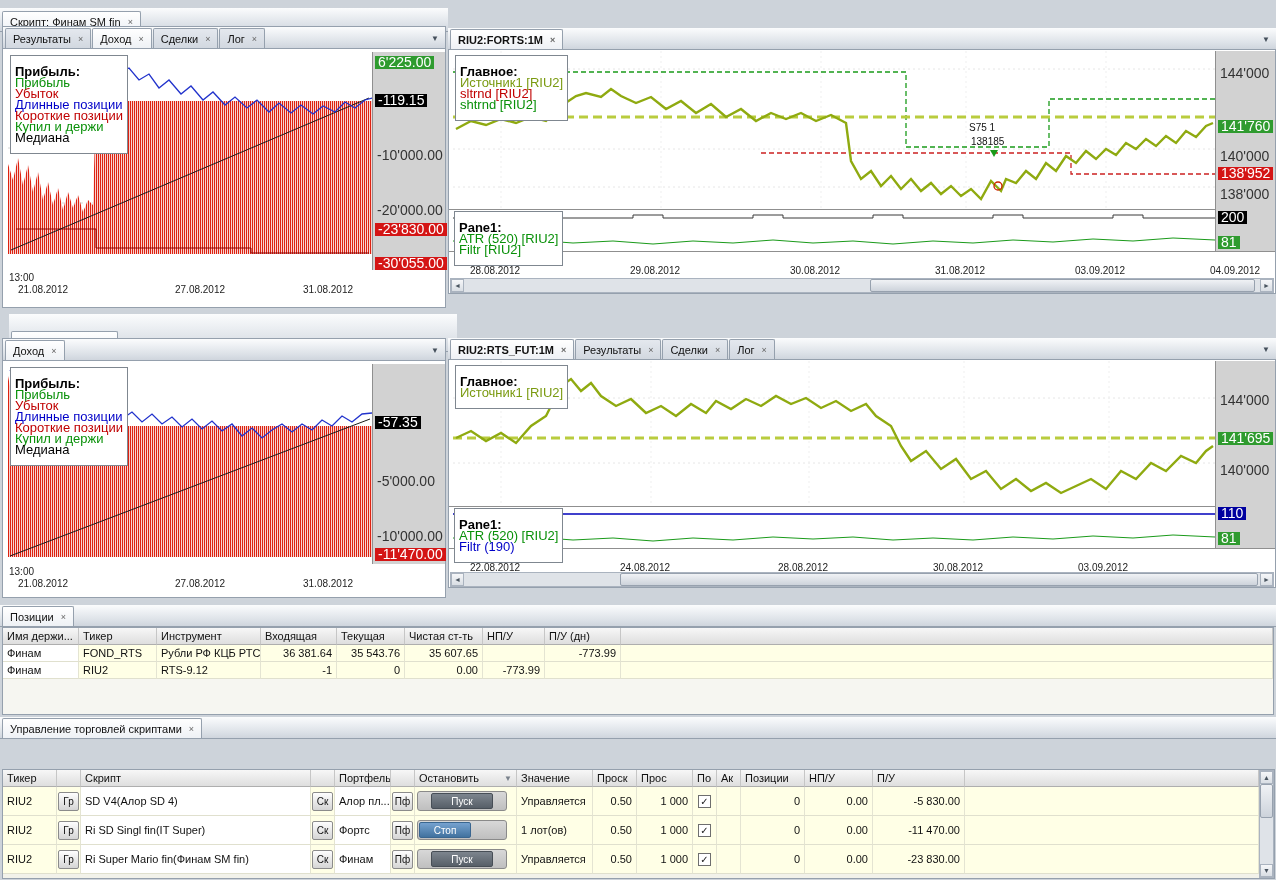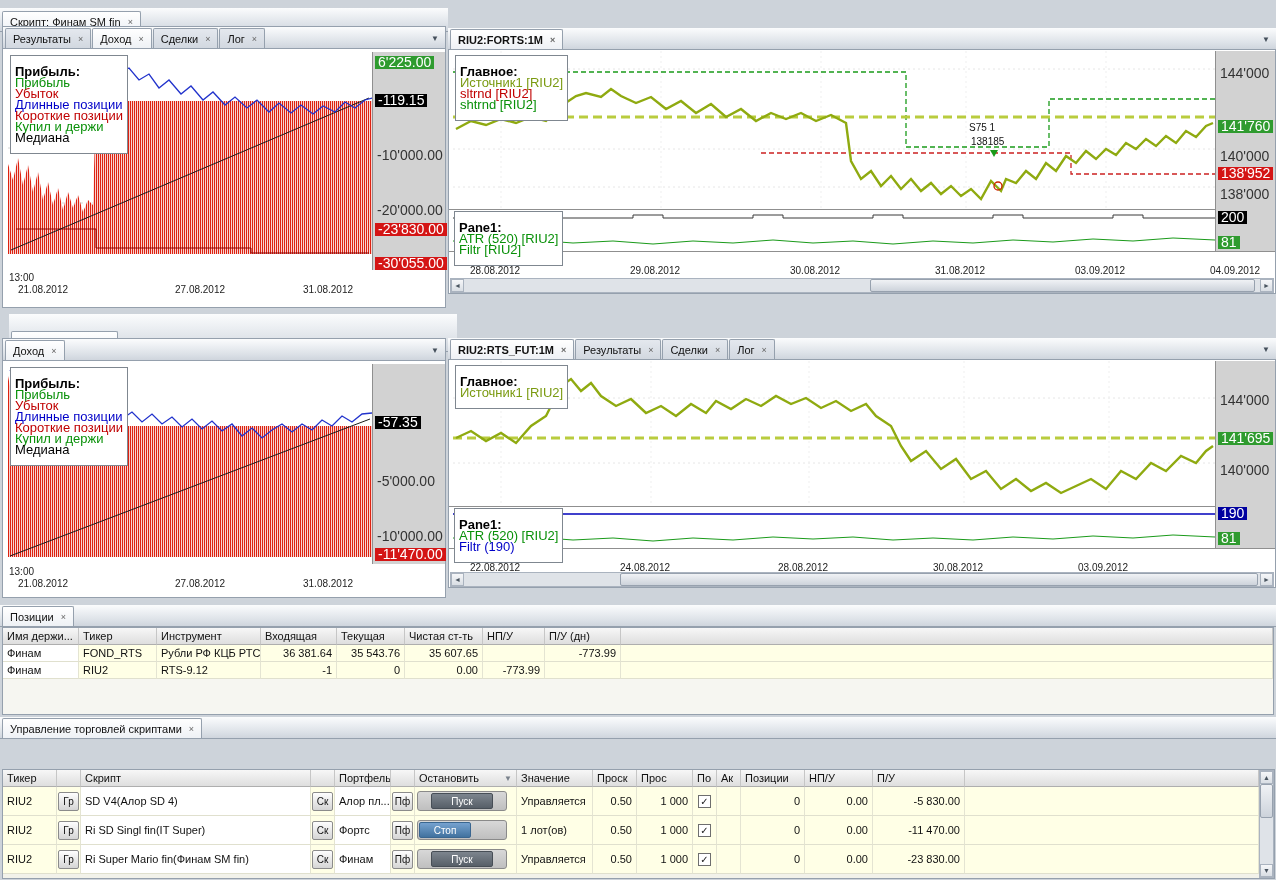--- a/index.html
+++ b/index.html
@@ -273,21 +273,21 @@
     </svg>
     <div class="legend" style="left:5px;top:148px">
       <div class="lg-head">Pane1:</div>
       <div class="lg-green">ATR (520) [RIU2]</div>
       <div class="lg-blue">Filtr (190)</div>
     </div>
     <div class="axis" style="left:766px;top:1px;width:60px;height:187px">
       <span class="ytick" style="top:31px">144'000</span>
       <span class="badge bg-green" style="top:71px">141'695</span>
       <span class="ytick" style="top:101px">140'000</span>
-      <span class="badge bg-navy" style="top:146px">190</span>
+      <span class="badge bg-navy" style="top:146px">110</span>
       <span class="badge bg-green" style="top:171px">81</span>
     </div>
     <div class="hline" style="left:0;top:188px;width:826px"></div>
     <span class="xlab" style="left:5px;top:190px">20:00</span>
     <span class="xlab" style="left:21px;top:202px">22.08.2012</span>
     <span class="xlab" style="left:171px;top:202px">24.08.2012</span>
     <span class="xlab" style="left:329px;top:202px">28.08.2012</span>
     <span class="xlab" style="left:484px;top:202px">30.08.2012</span>
     <span class="xlab" style="left:629px;top:202px">03.09.2012</span>
     <div class="hscroll" style="left:1px;top:212px;width:824px;height:15px">

